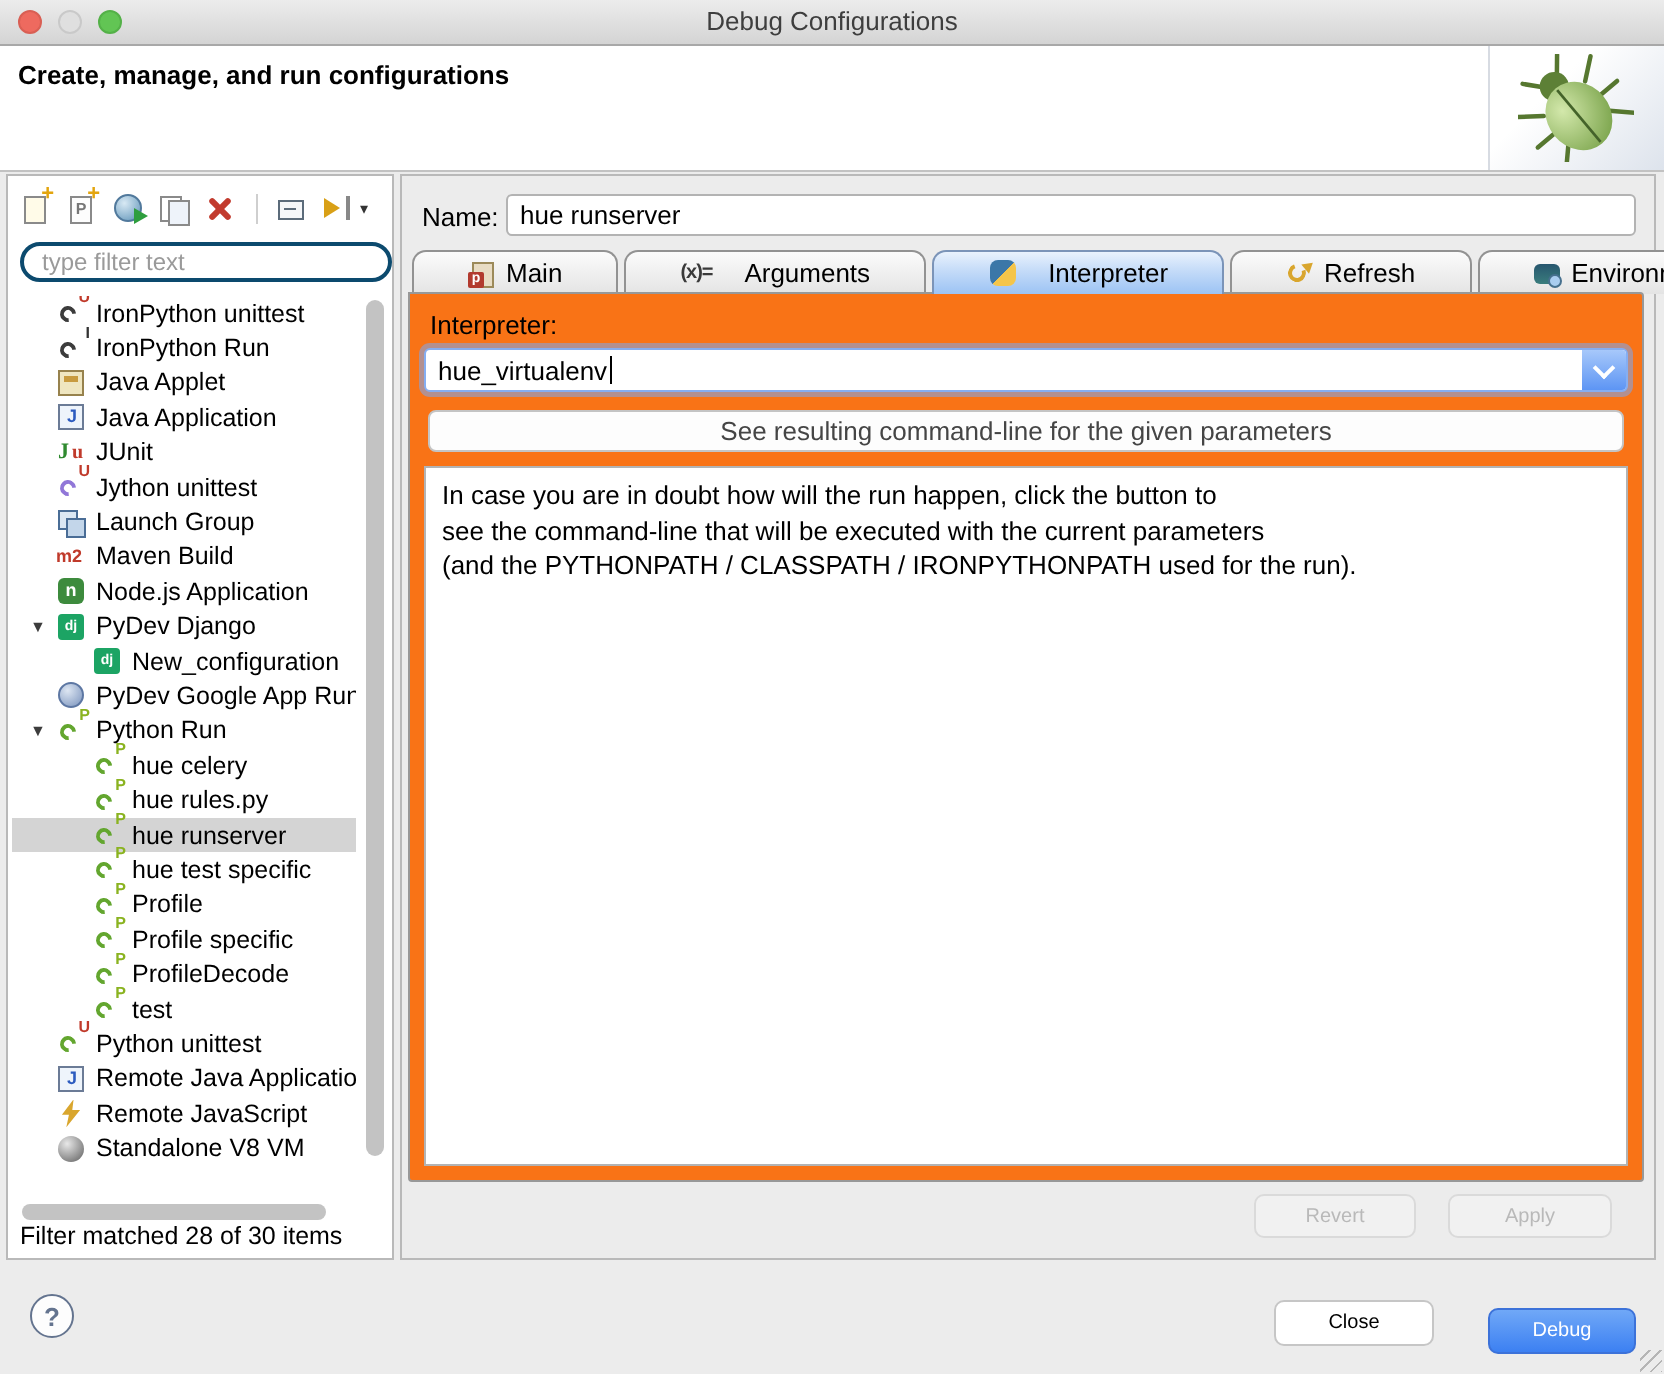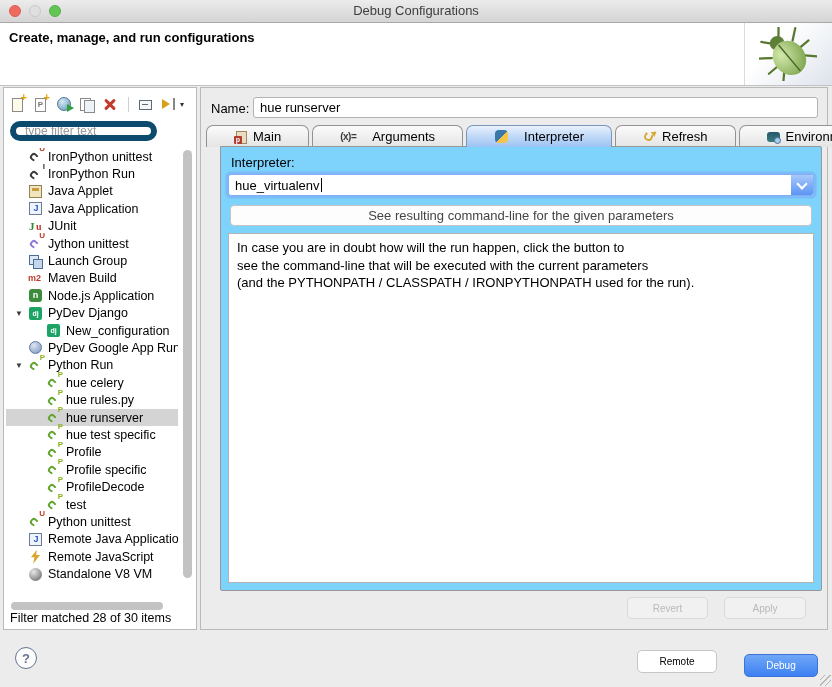--- a/index.html
+++ b/index.html
@@ -38,22 +38,22 @@
   .tb-dup::before{content:"";position:absolute;left:1px;top:2px;width:9px;height:11px;background:#fff;border:1px solid #8a8a8a;}
   .tb-dup::after{content:"";position:absolute;left:5px;top:4px;width:9px;height:11px;background:#eef3fa;border:1px solid #8a8a8a;}
   .tb-del::before,.tb-del::after{content:"";position:absolute;left:1px;top:7px;width:14px;height:3px;background:#c23b2e;border-radius:1.5px;}
   .tb-del::before{transform:rotate(45deg);} .tb-del::after{transform:rotate(-45deg);}
   .tb-collapse::before{content:"";position:absolute;left:1px;top:4px;width:11px;height:8px;background:#f4f6f8;border:1px solid #5b6b7a;}
   .tb-collapse::after{content:"";position:absolute;left:4px;top:8px;width:6px;height:1.5px;background:#5b6b7a;}
   .tb-filter::before{content:"";position:absolute;right:3px;top:2px;width:2px;height:12px;background:#888;}
   .tb-filter::after{content:"";position:absolute;left:1px;top:3px;border-left:8px solid #d9a016;
      border-top:5px solid transparent;border-bottom:5px solid transparent;}
   .tb-caret{font-size:8px;color:#333;margin-left:-4px;}
-  #filter-input{position:absolute;left:6px;top:33px;width:147px;height:20px;box-sizing:border-box;
-    border:6px solid #0c4a6e;border-radius:10px;background:#fff;font:12px "Liberation Sans",sans-serif;
+  #filter-input{position:absolute;left:6px;top:33px;width:186px;height:20px;box-sizing:border-box;
+    border:2px solid #0c4a6e;border-radius:10px;background:#fff;font:12px "Liberation Sans",sans-serif;
     padding:0 9px;outline:none;color:#444;}
   #filter-input::placeholder{color:#9a9a9a;}
   #tree{position:absolute;left:2px;top:60px;width:172px;height:452px;overflow:hidden;}
   .trow{height:17.4px;display:flex;align-items:center;font-size:12.5px;white-space:nowrap;}
   .trow.l1{padding-left:9px;} .trow.l2{padding-left:27px;}
   .trow.sel{background:#d4d4d4;}
   .exp{width:13px;flex:0 0 13px;font-size:8px;color:#3c3c3c;text-align:left;}
   .lbl{margin-left:5px;}
   
   .ti{width:15px;height:15px;position:relative;flex:0 0 15px;display:inline-block;}
@@ -104,22 +104,22 @@
   .tabi-refresh::before{content:"";position:absolute;left:1px;top:2px;width:9px;height:9px;box-sizing:border-box;
      border:2px solid #d9a62e;border-radius:50%;border-top-color:transparent;transform:rotate(25deg);}
   .tabi-refresh::after{content:"";position:absolute;right:0;top:0;border-left:5px solid #d9a62e;
      border-top:3px solid transparent;border-bottom:3px solid transparent;transform:rotate(-40deg);}
   .tabi-env{background:linear-gradient(#27566e,#3a7d7d);border-radius:3px;width:13px;height:10px;margin:2px 0.5px;}
   .tabi-env::after{content:"";position:absolute;right:-1px;bottom:-2px;width:5px;height:5px;border-radius:50%;
      background:#a9cdf0;border:1px solid #46708e;}
   .tabi-common{width:13px;height:12px;margin:1px 0.5px;background:#fff;border:1px solid #5577aa;box-sizing:border-box;}
   .tabi-common::before{content:"";position:absolute;left:2px;right:2px;top:2px;height:3px;background:#b9d2ee;}
   .tabi-common::after{content:"";position:absolute;left:2px;right:2px;top:7px;height:1px;background:#9db8d8;}
-  #tabpane{position:absolute;left:19px;top:58px;right:5px;height:443px;border:1px solid #989898;
-    background:#7dd3fc;z-index:2;border-radius:0 2px 2px 2px;}
+  #tabpane{position:absolute;left:3px;top:58px;right:5px;height:443px;border:1px solid #989898;
+    background:#f97316;z-index:2;border-radius:0 2px 2px 2px;}
   #interp-label{position:absolute;left:10px;top:8px;}
   #combo{position:absolute;left:7px;top:27px;right:7px;height:22px;box-sizing:border-box;background:#fff;
     border:1px solid #85aef2;border-radius:3px;box-shadow:0 0 0 2.5px rgba(122,168,245,.55);
     display:flex;align-items:center;padding-left:6px;}
   #combo-caret{width:1px;height:14px;background:#000;margin-left:1px;}
   #combo-btn{position:absolute;right:0;top:0;width:22px;height:100%;border-radius:0 2px 2px 0;
     background:linear-gradient(#a7c8fa,#5d95f4);display:flex;align-items:center;justify-content:center;}
   #combo-btn .chev{width:6px;height:6px;border-left:2px solid #fff;border-bottom:2px solid #fff;
     transform:rotate(-45deg);margin-top:-3px;}
   #see-btn{position:absolute;left:9px;top:58px;right:9px;height:21px;background:#fdfdfd;border:1px solid #c4c4c4;
@@ -365,15 +365,15 @@
         <div>In case you are in doubt how will the run happen, click the button to</div>
         <div>see the command-line that will be executed with the current parameters</div>
         <div>(and the PYTHONPATH / CLASSPATH / IRONPYTHONPATH used for the run).</div>
       </div>
   </div>
   <div id="revert-btn" class="btn">Revert</div>
   <div id="apply-btn" class="btn">Apply</div>
 </div>
 
 <div id="help-btn">?</div>
-<div id="close-btn" class="btn">Remote</div>
+<div id="close-btn" class="btn">Close</div>
 <div id="debug-btn" class="btn">Debug</div>
 <div id="grip"></div>
 
 </body></html>

